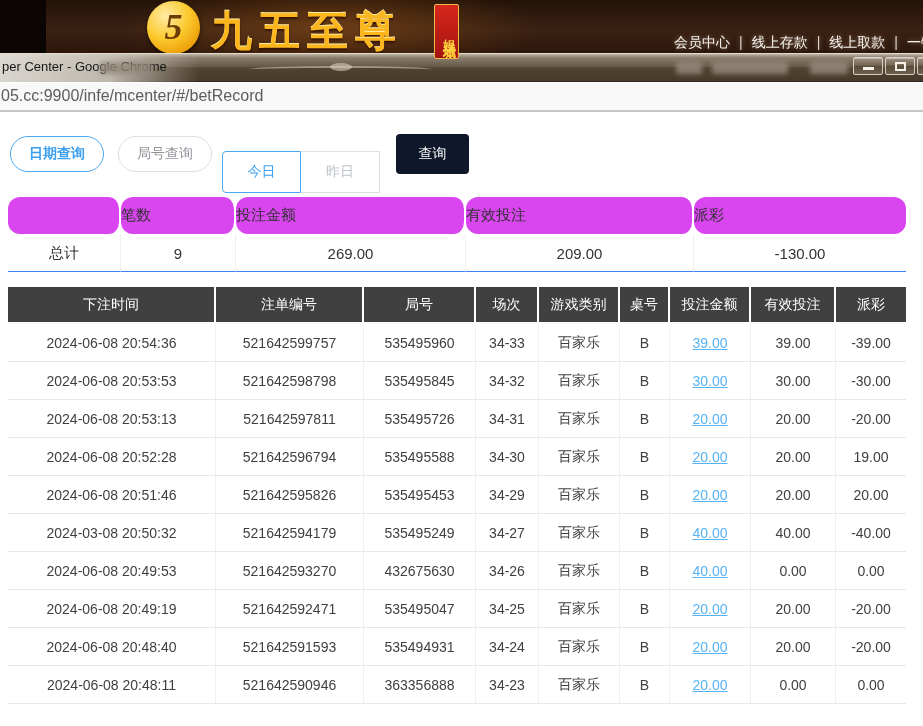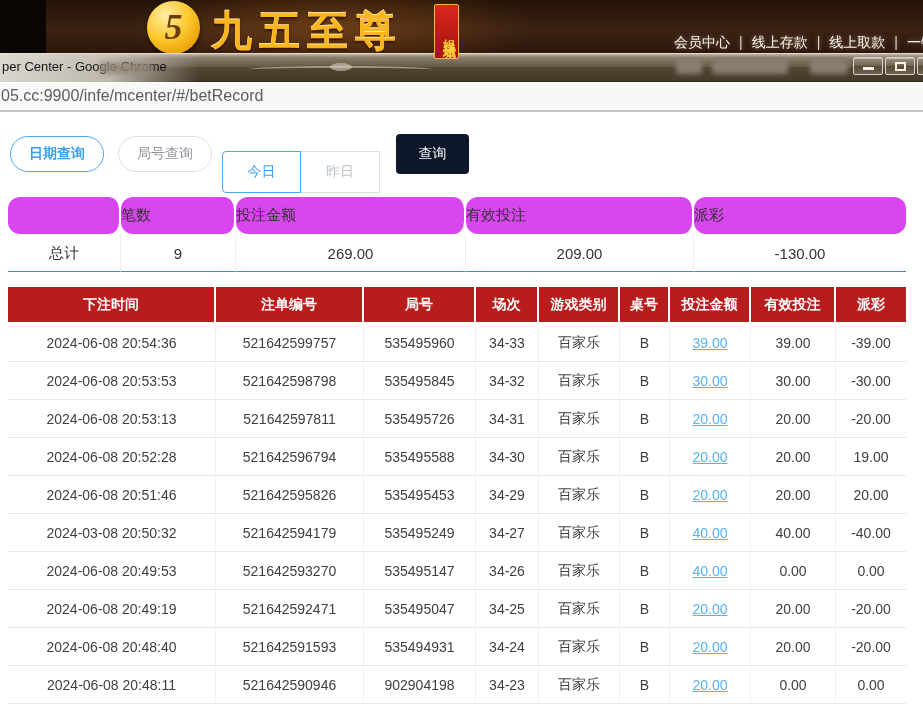--- a/index.html
+++ b/index.html
@@ -81,21 +81,21 @@
   table { border-collapse:separate; border-spacing:0; table-layout:fixed; }
   .sum-table { width:898px; margin-top:22px; font-size:15px; }
   .sum-table th { background:#d946ef; height:37px; color:#333; font-weight:normal;
     border-right:2px solid #fff; text-align:left;border-radius:12px; }
   .sum-table th:last-child { border-right:none; }
   .sum-table td { height:38px; text-align:center; color:#333;
     border-bottom:1px solid #3b82f6; border-right:1px solid #efefef; border-top:1px solid #fff; }
   .sum-table td:last-child { border-right:none; }
 
   .bet-table { width:898px; margin-top:15px; font-size:14px; }
-  .bet-table th { background:#b91c1c; color:#fff; font-weight:bold; height:37px;
+  .bet-table th { background:#404040; color:#fff; font-weight:normal; height:37px;
     border-right:2px solid #fff; border-bottom:2px solid #fff; text-align:center; font-size:14px; }
   .bet-table th:last-child { border-right:none; }
   .bet-table td { height:38px; text-align:center; color:#3f3f3f;
     border-bottom:1px solid #e8e8e8; border-right:1px solid #f0f0f0; }
   .bet-table td:last-child { border-right:none; }
   .amt-link { color:#57b3f4; text-decoration:underline; cursor:pointer; }
   .neg { color:#fa5a5f; }
 </style>
 </head>
 <body>
@@ -264,21 +264,21 @@
     <td>34-27</td>
     <td>百家乐</td>
     <td>B</td>
     <td><a class="amt-link">40.00</a></td>
     <td>40.00</td>
     <td class="auto-sign neg">-40.00</td>
   </tr>
           <tr>
     <td>2024-06-08 20:49:53</td>
     <td>521642593270</td>
-    <td>535495147</td>
+    <td>432675630</td>
     <td>34-26</td>
     <td>百家乐</td>
     <td>B</td>
     <td><a class="amt-link">40.00</a></td>
     <td>0.00</td>
     <td class="auto-sign">0.00</td>
   </tr>
           <tr>
     <td>2024-06-08 20:49:19</td>
     <td>521642592471</td>
@@ -297,21 +297,21 @@
     <td>34-24</td>
     <td>百家乐</td>
     <td>B</td>
     <td><a class="amt-link">20.00</a></td>
     <td>20.00</td>
     <td class="auto-sign neg">-20.00</td>
   </tr>
           <tr>
     <td>2024-06-08 20:48:11</td>
     <td>521642590946</td>
-    <td>902904198</td>
+    <td>363356888</td>
     <td>34-23</td>
     <td>百家乐</td>
     <td>B</td>
     <td><a class="amt-link">20.00</a></td>
     <td>0.00</td>
     <td class="auto-sign">0.00</td>
   </tr>
         </tbody>
     </table>
 

